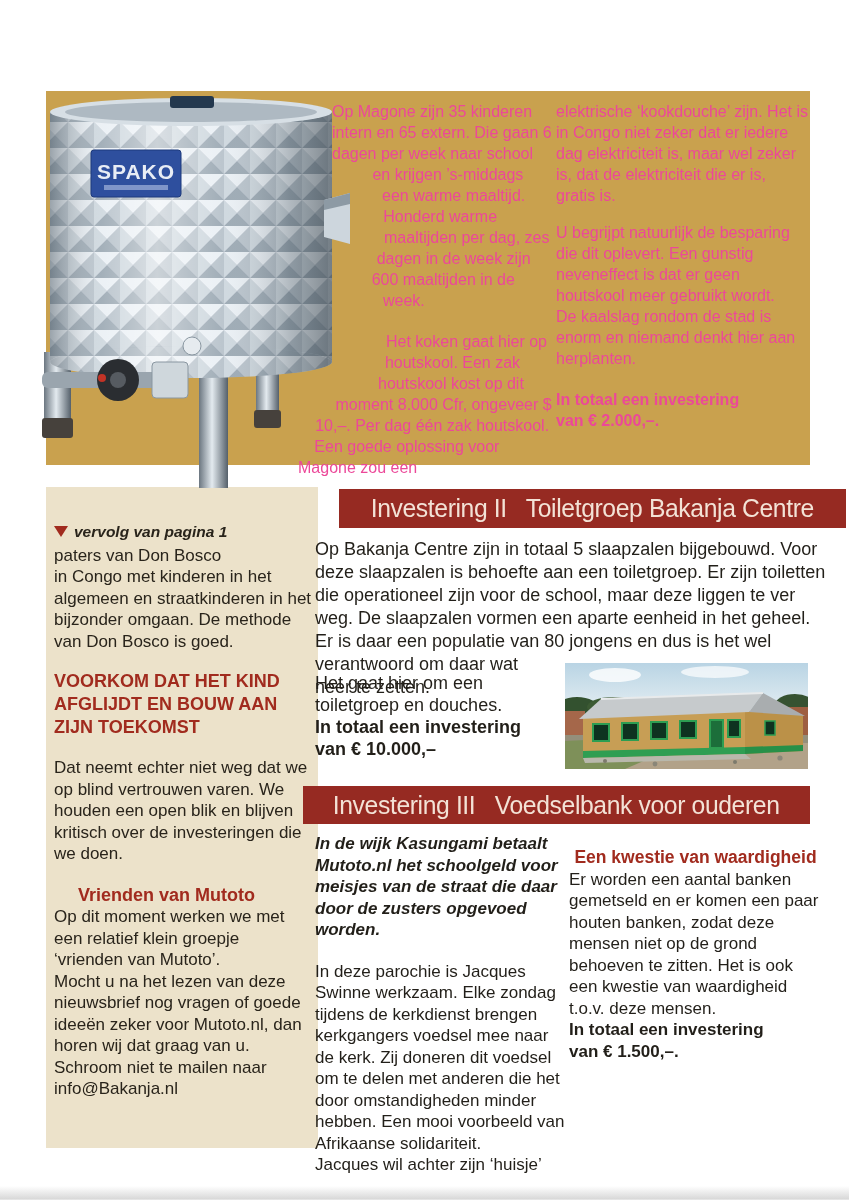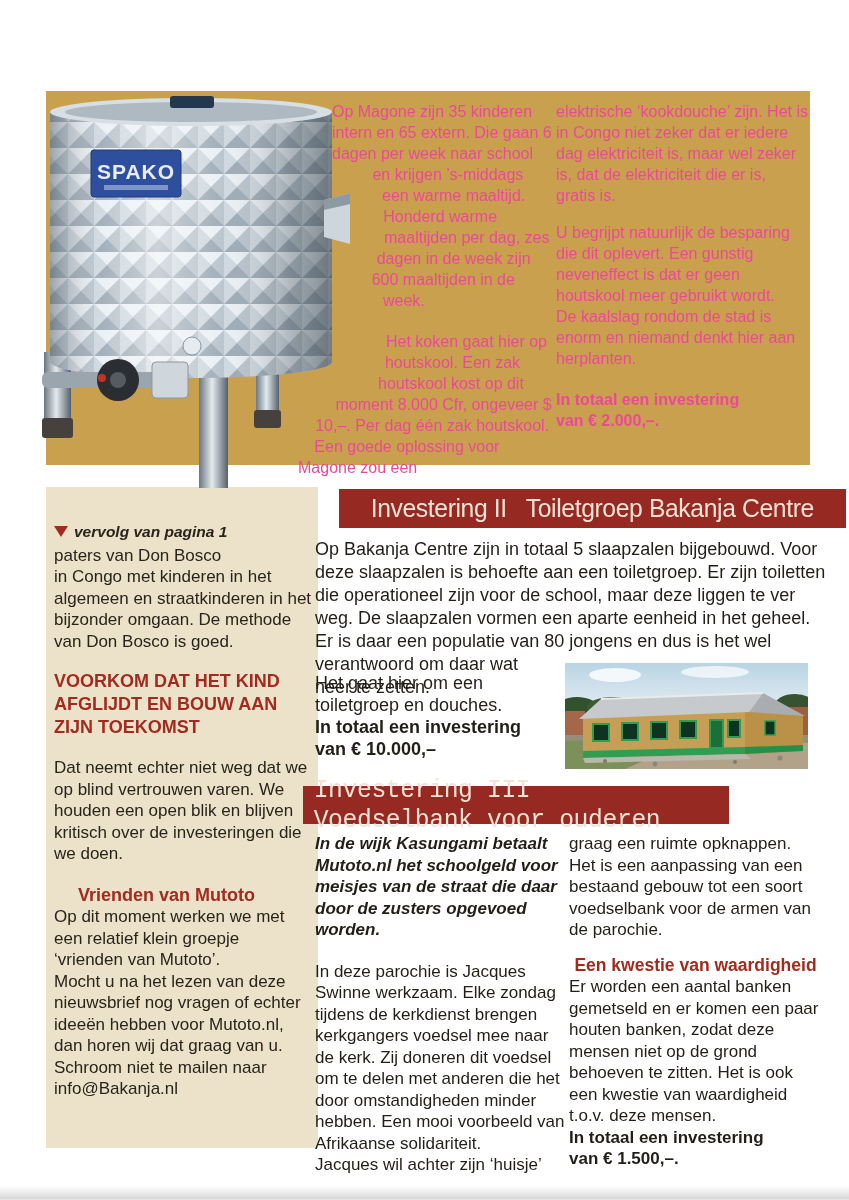--- a/index.html
+++ b/index.html
@@ -130,21 +130,21 @@
   <div class="abs sidebar">
     <div class="cont-note">
       <span class="tri"></span><span>vervolg van pagina 1</span>
     </div>
     <p>paters van Don Bosco
 in Congo met kinderen in het algemeen en straatkinderen in het bijzonder omgaan. De methode van Don Bosco is goed.</p>
     <p class="red-h sb-h1">VOORKOM DAT HET KIND AFGLIJDT EN BOUW AAN ZIJN TOEKOMST</p>
     <p class="sb-p">Dat neemt echter niet weg dat we op blind vertrouwen varen. We houden een open blik en blijven kritisch over de investeringen die we doen.</p>
     <p class="red-h sb-h2">Vrienden van Mutoto</p>
     <p><span>Op dit moment werken we met een relatief klein groepje ‘vrienden van Mutoto’.
-Mocht u na het lezen van deze nieuwsbrief nog vragen of echter ideeën hebben voor Mutoto.nl, dan horen wij dat graag van u. Schroom niet te mailen naar </span><a class="email-link">info@Bakanja.nl</a></p>
+Mocht u na het lezen van deze nieuwsbrief nog vragen of goede ideeën zeker voor Mutoto.nl, dan horen wij dat graag van u. Schroom niet te mailen naar </span><a class="email-link">info@Bakanja.nl</a></p>
 
   </div>
 
   <div class="bar" style="left:303px;top:489px;width:507px;height:39px;margin-left:36px;">
     <span class="bar-title">Investering II   Toiletgroep Bakanja Centre</span>
   </div>
 
   <p class="abs maintext sec2-par">Op Bakanja Centre zijn in totaal 5 slaapzalen bijgebouwd. Voor deze slaapzalen is behoefte aan een toiletgroep. Er zijn toiletten die operationeel zijn voor de school, maar deze liggen te ver weg. De slaapzalen vormen een aparte eenheid in het geheel. Er is daar een populatie van 80 jongens en dus is het wel verantwoord om daar wat
 neer te zetten.</p>
 
@@ -189,33 +189,32 @@
     <polygon points="14,56 184,49 198,30 36,36" fill="#c6cacc"></polygon>
     <polygon points="184,49 198,30 240,53" fill="#a9adaf"></polygon>
     <line x1="36" y1="36" x2="198" y2="30" stroke="#e8eaeb" stroke-width="2"></line>
     <polygon points="18,95 180,91 186,96 20,100" fill="#b9b8ac"></polygon>
     <circle cx="40" cy="98" r="2" fill="#7d7a6c"></circle>
       <circle cx="90" cy="101" r="2.4" fill="#8a8678"></circle>
     <circle cx="170" cy="99" r="2" fill="#7d7a6c"></circle>
       <circle cx="215" cy="95" r="2.6" fill="#8a8678"></circle>
   </svg>
 
-  <div class="bar" style="left:303px;top:786px;width:426px;height:38px;font-family:Liberation Mono, monospace;">
+  <div class="bar" style="left:303px;top:786px;width:507px;height:38px;">
     <span class="bar-title">Investering III   Voedselbank voor ouderen</span>
   </div>
 
   <div class="abs maintext sec3-left">
     <p class="intro">In de wijk Kasungami betaalt
 Mutoto.nl het schoolgeld voor meisjes van de straat die daar door de zusters opgevoed worden.</p>
     <p class="mt20">In deze parochie is Jacques Swinne werkzaam. Elke zondag tijdens de kerkdienst brengen kerkgangers voedsel mee naar de kerk. Zij doneren dit voedsel om te delen met anderen die het door omstandigheden minder hebben. Een mooi voorbeeld van Afrikaanse solidariteit.
 Jacques wil achter zijn ‘huisje’</p>
   </div>
 
   <div class="abs maintext sec3-right">
-    <p>graag een ruimte opknappen. Het is een aanpassing van een bestaand gebouw tot een soort voedselbank voor de armen van de parochie.</p>
     <p class="red-h kwestie">Een kwestie van waardigheid</p>
     <p>Er worden een aantal banken gemetseld en er komen een paar houten banken, zodat deze mensen niet op de grond behoeven te zitten. Het is ook een kwestie van waardigheid t.o.v. deze mensen.</p>
     <p class="total">In totaal een investering
 van € 1.500,–.</p>
   </div>
 
   <div class="abs scan-shadow"></div>
 </div>
 
 </body></html>

